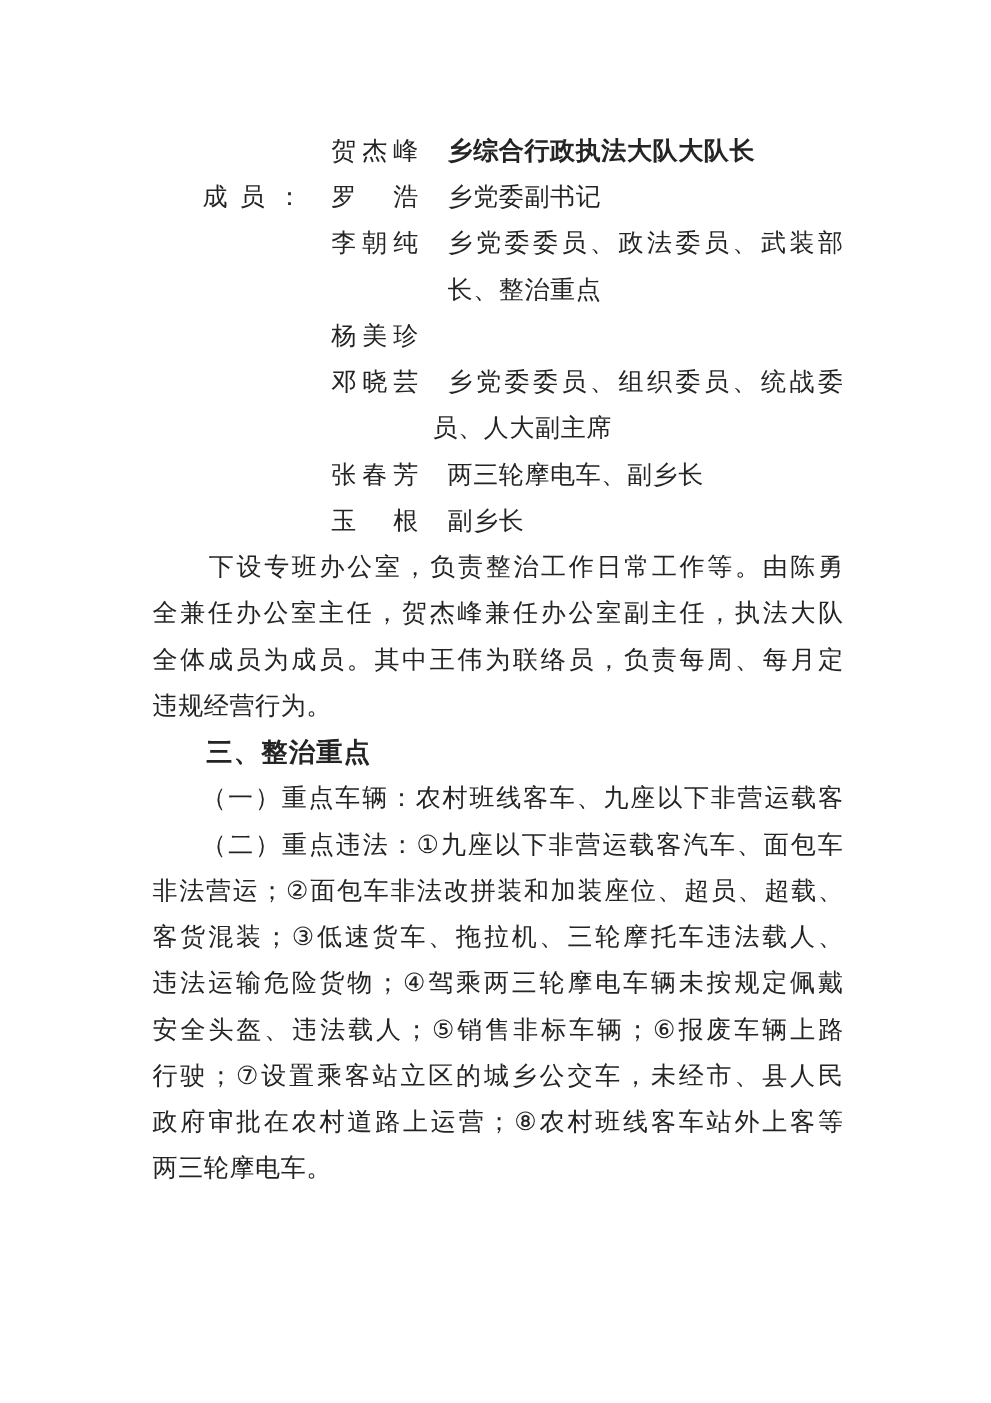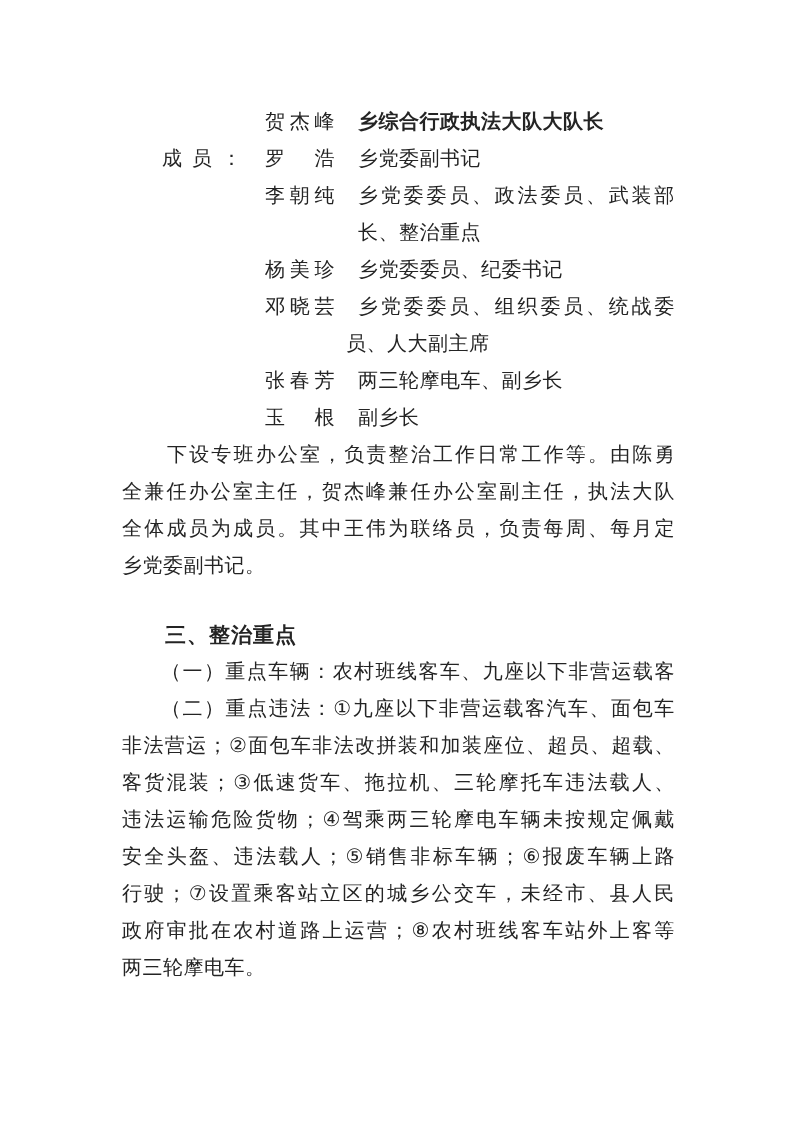--- a/index.html
+++ b/index.html
@@ -105,21 +105,20 @@
       </div>
       <div class="doc-line">
         <span class="col" style="left: 236px;">长、整治重点</span>
       </div>
       <div class="doc-line">
         <span class="col flexj" style="left: 143px; width: 70px;">
           <span>杨</span>
           <span>美</span>
           <span>珍</span>
         </span>
-        <span class="col" style="left: 236px;">乡党委委员、纪委书记</span>
       </div>
       <div class="doc-line">
         <span class="col flexj" style="left: 143px; width: 70px;">
           <span>邓</span>
           <span>晓</span>
           <span>芸</span>
         </span>
         <span class="col flexj" style="left: 236px; width: 317px;">
           <span>乡</span>
           <span>党</span>
@@ -227,22 +226,22 @@
         <span>，</span>
         <span>负</span>
         <span>责</span>
         <span>每</span>
         <span>周</span>
         <span>、</span>
         <span>每</span>
         <span>月</span>
         <span>定</span>
       </div>
-      <div class="doc-line">乡党委副书记。</div>
-      <div class="doc-line heading" style="padding-left: 43px; margin-top: 32px;">三、整治重点</div>
+      <div class="doc-line">违规经营行为。</div>
+      <div class="doc-line heading" style="padding-left: 43px;">三、整治重点</div>
       <div class="doc-line flexj" style="padding-left: 39px;">
         <span>（</span>
         <span>一</span>
         <span>）</span>
         <span>重</span>
         <span>点</span>
         <span>车</span>
         <span>辆</span>
         <span>：</span>
         <span>农</span>

